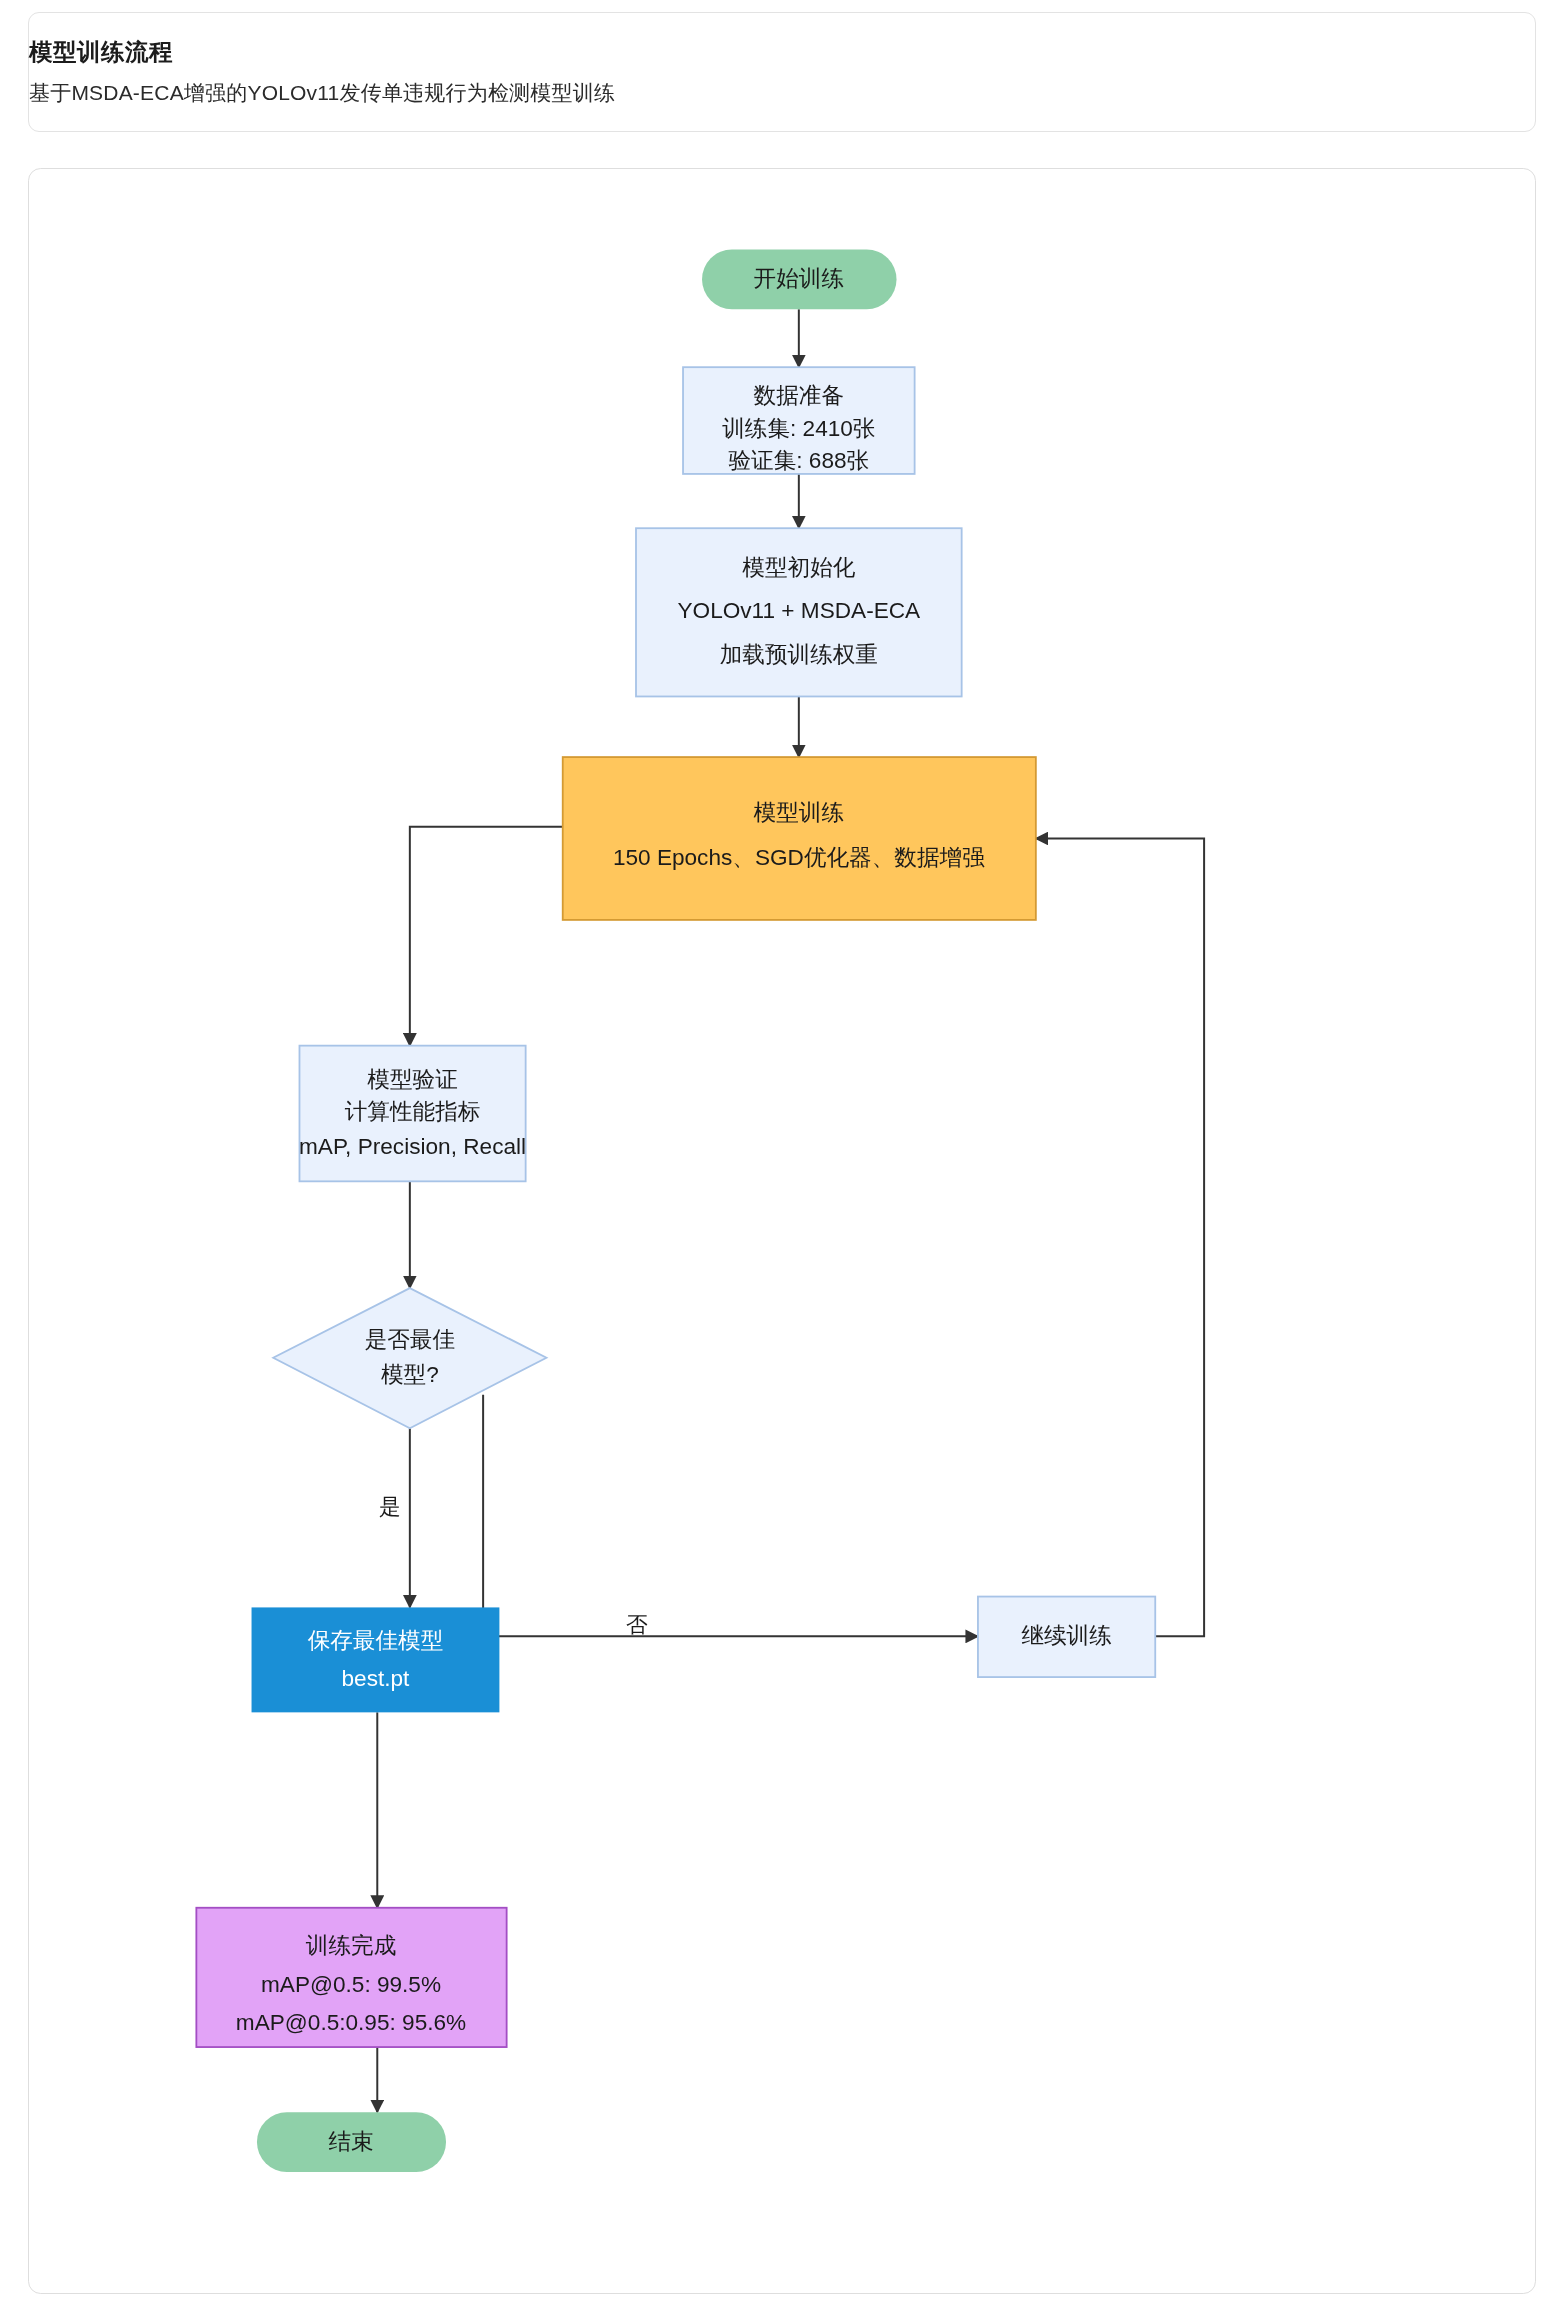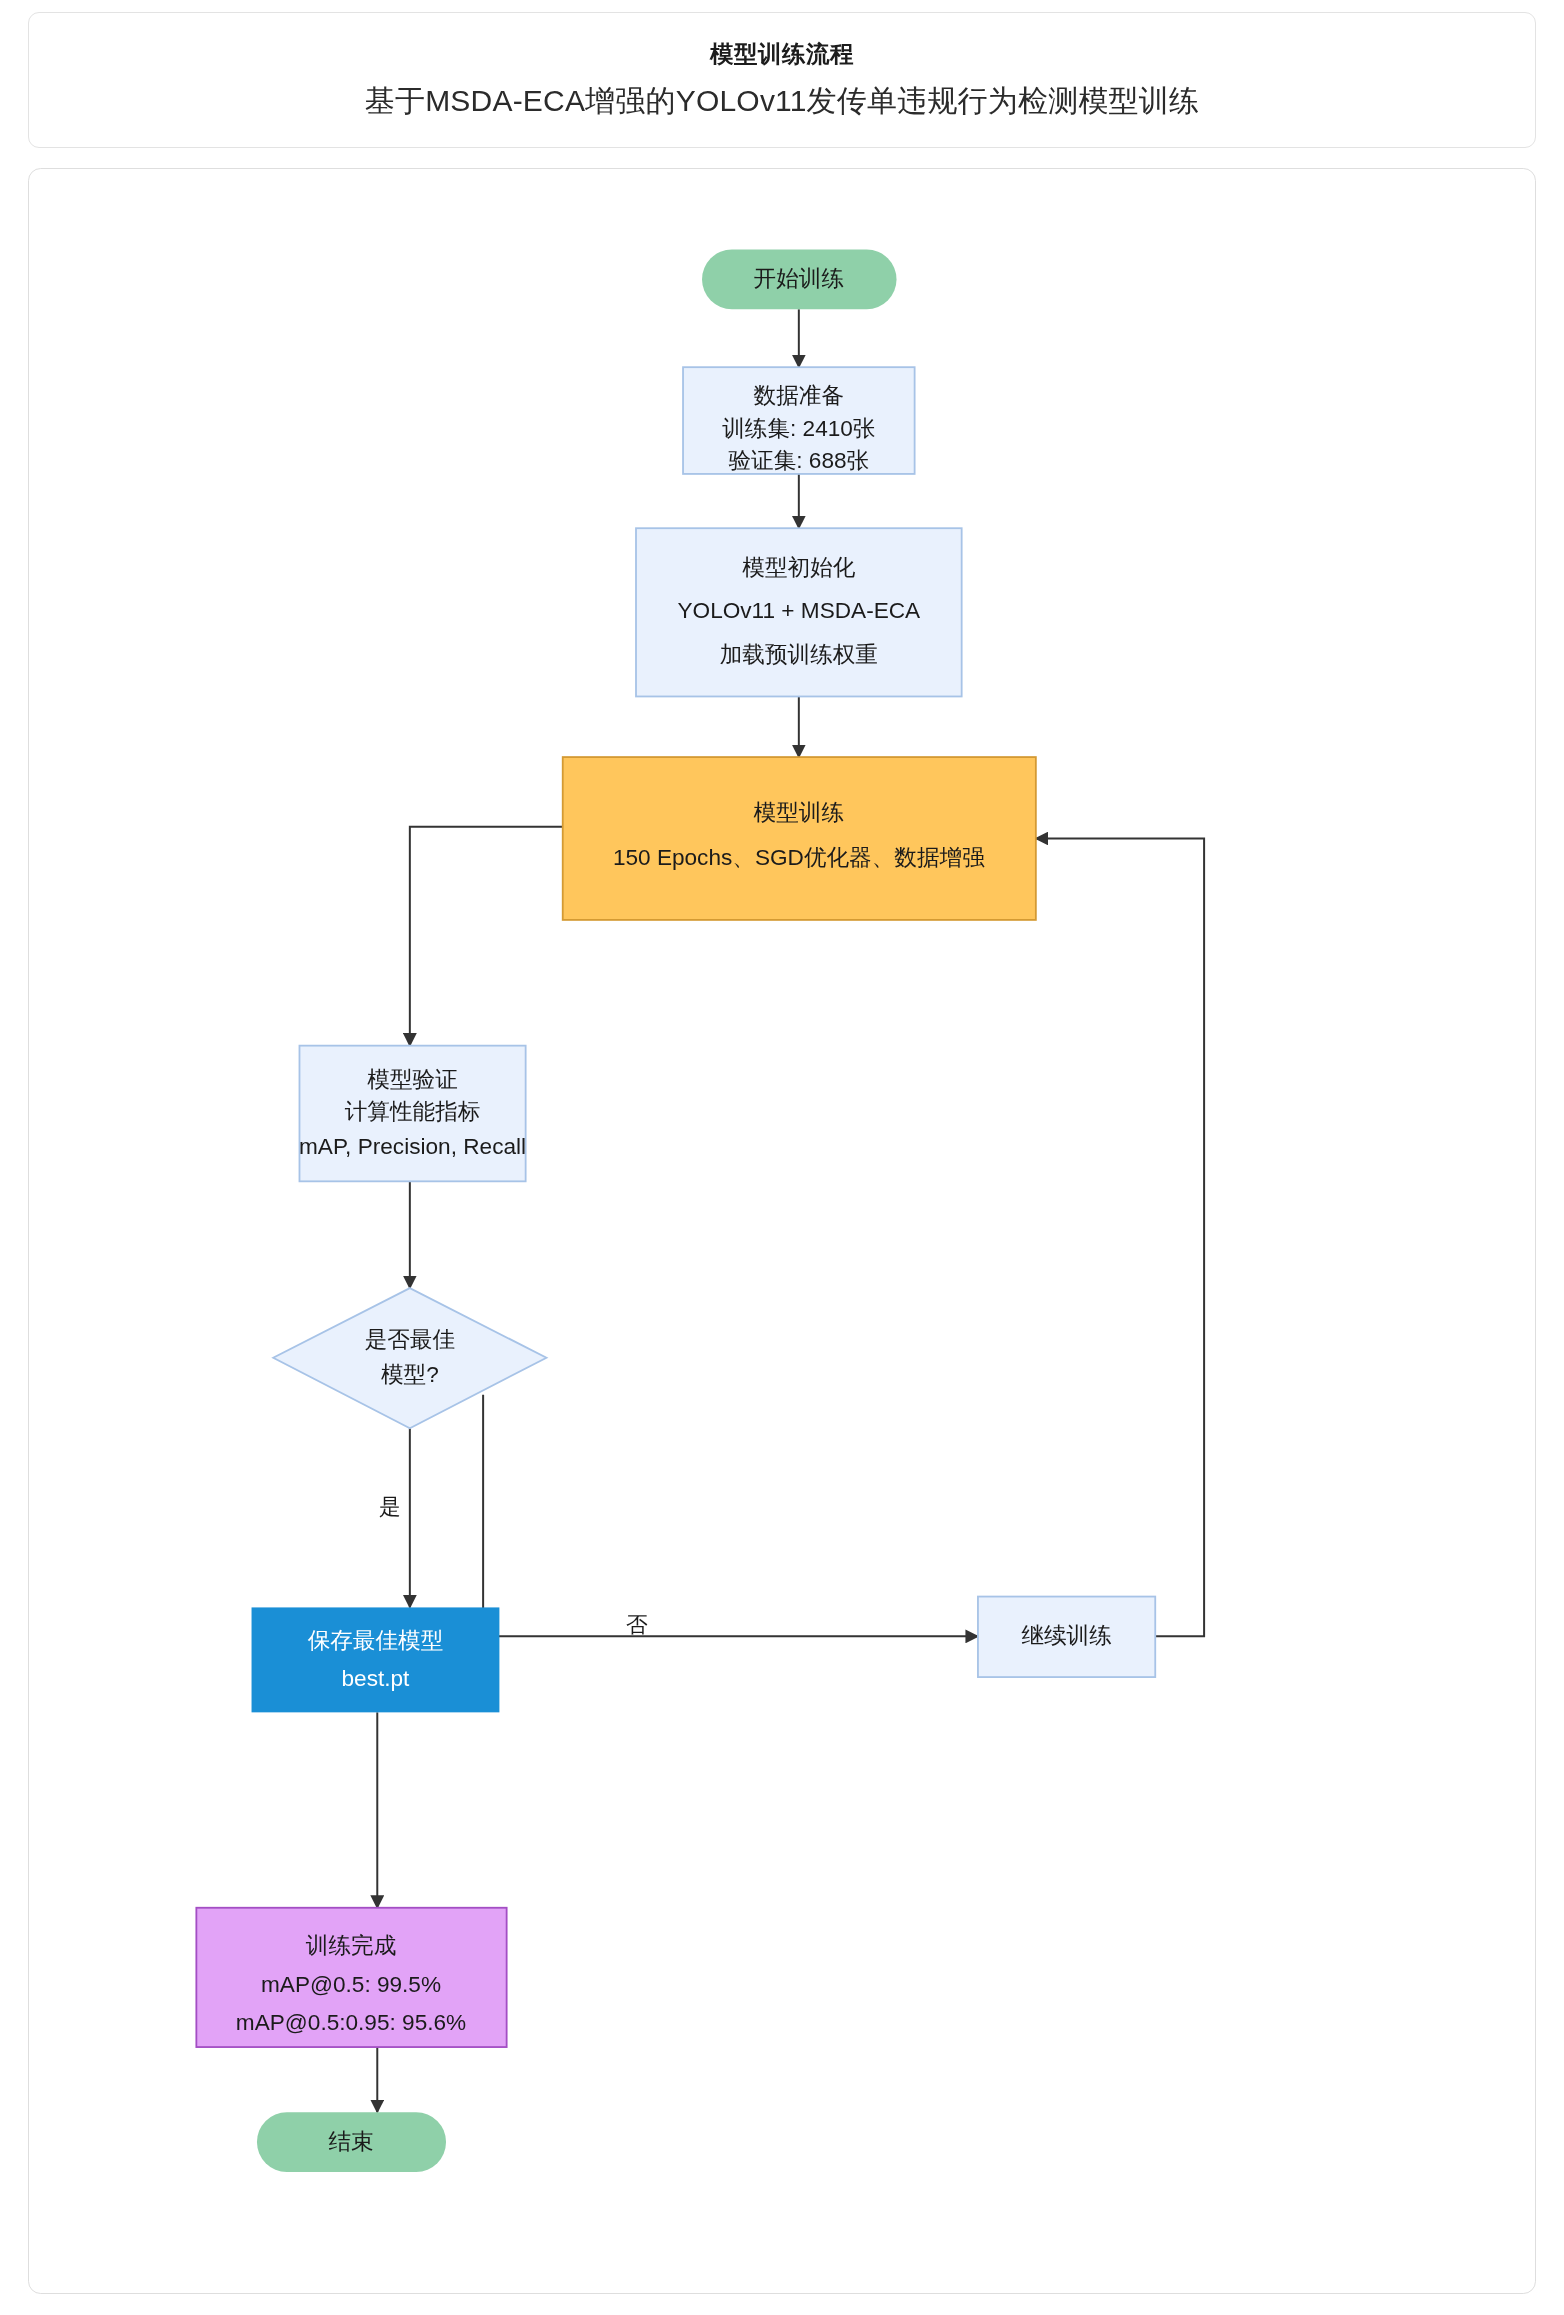--- a/index.html
+++ b/index.html
@@ -20,39 +20,38 @@
     position: absolute;
     inset: 0;
     padding: 0;
   }
   
   .header-card {
     position: absolute;
     left: 28px;
     top: 11.8px;
     width: 1508px;
-    height: 136px;
+    height: 120px;
     box-sizing: border-box;
     background: #ffffff;
     border: 0.9px solid #e3e3e3;
     border-radius: 11px;
     display: flex;
     flex-direction: column;
-    align-items: center;
     justify-content: center;
     gap: 11px;
   }
   .header-title {
     font-size: 23.5px;
     font-weight: bold;
     color: #1c1c1c;
     letter-spacing: 0.5px;
   }
   .header-subtitle {
-    font-size: 30px;
+    font-size: 21px;
     font-weight: normal;
     color: #2b2b2b;
     letter-spacing: 0.2px;
   }
   
   .chart-card {
     position: absolute;
     left: 28px;
     top: 168px;
     width: 1508px;

